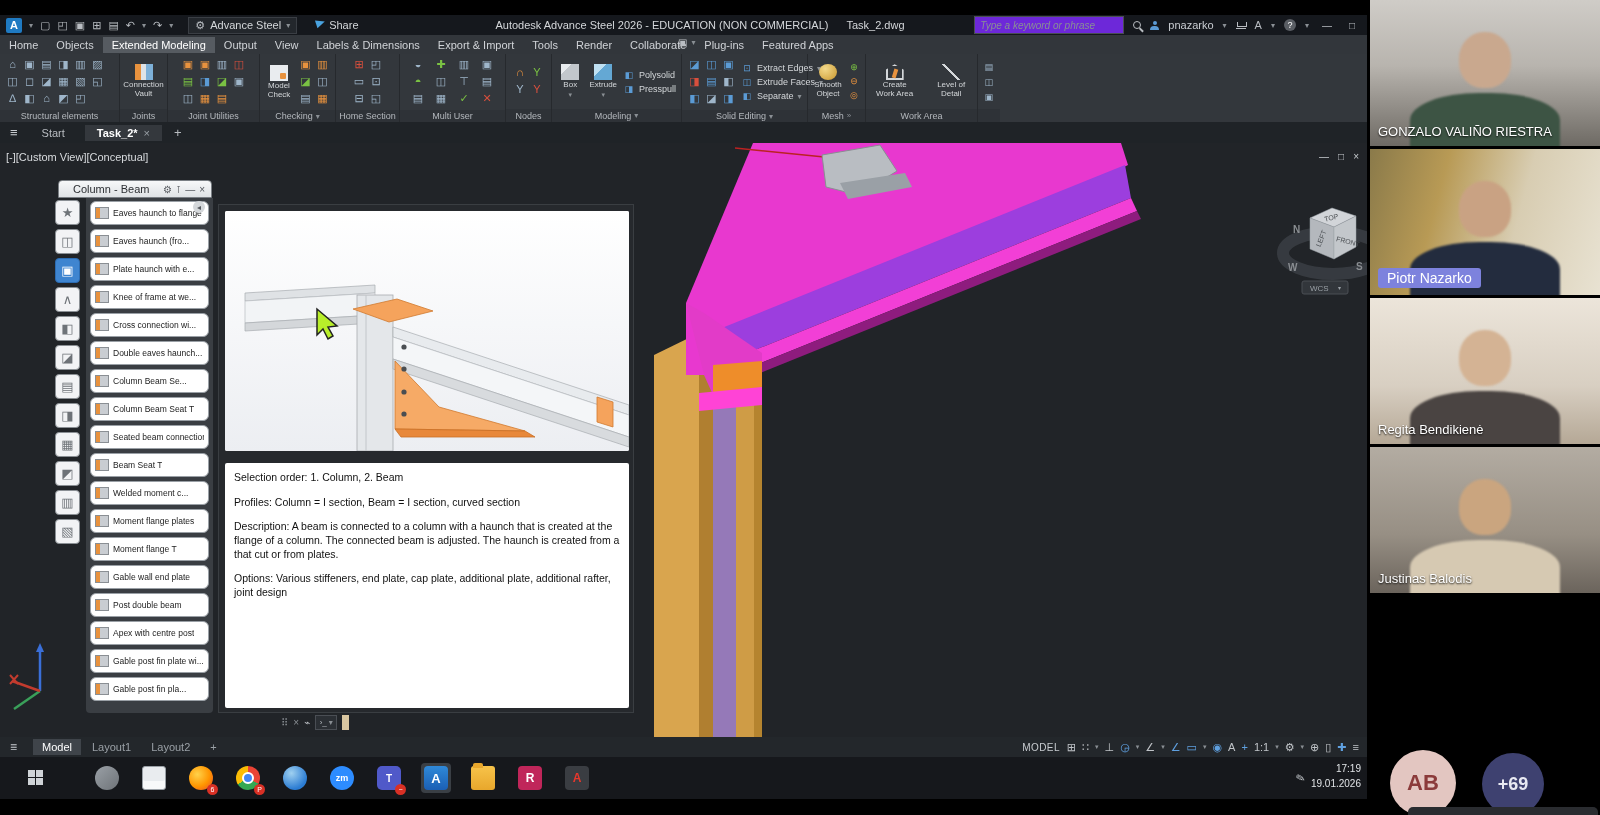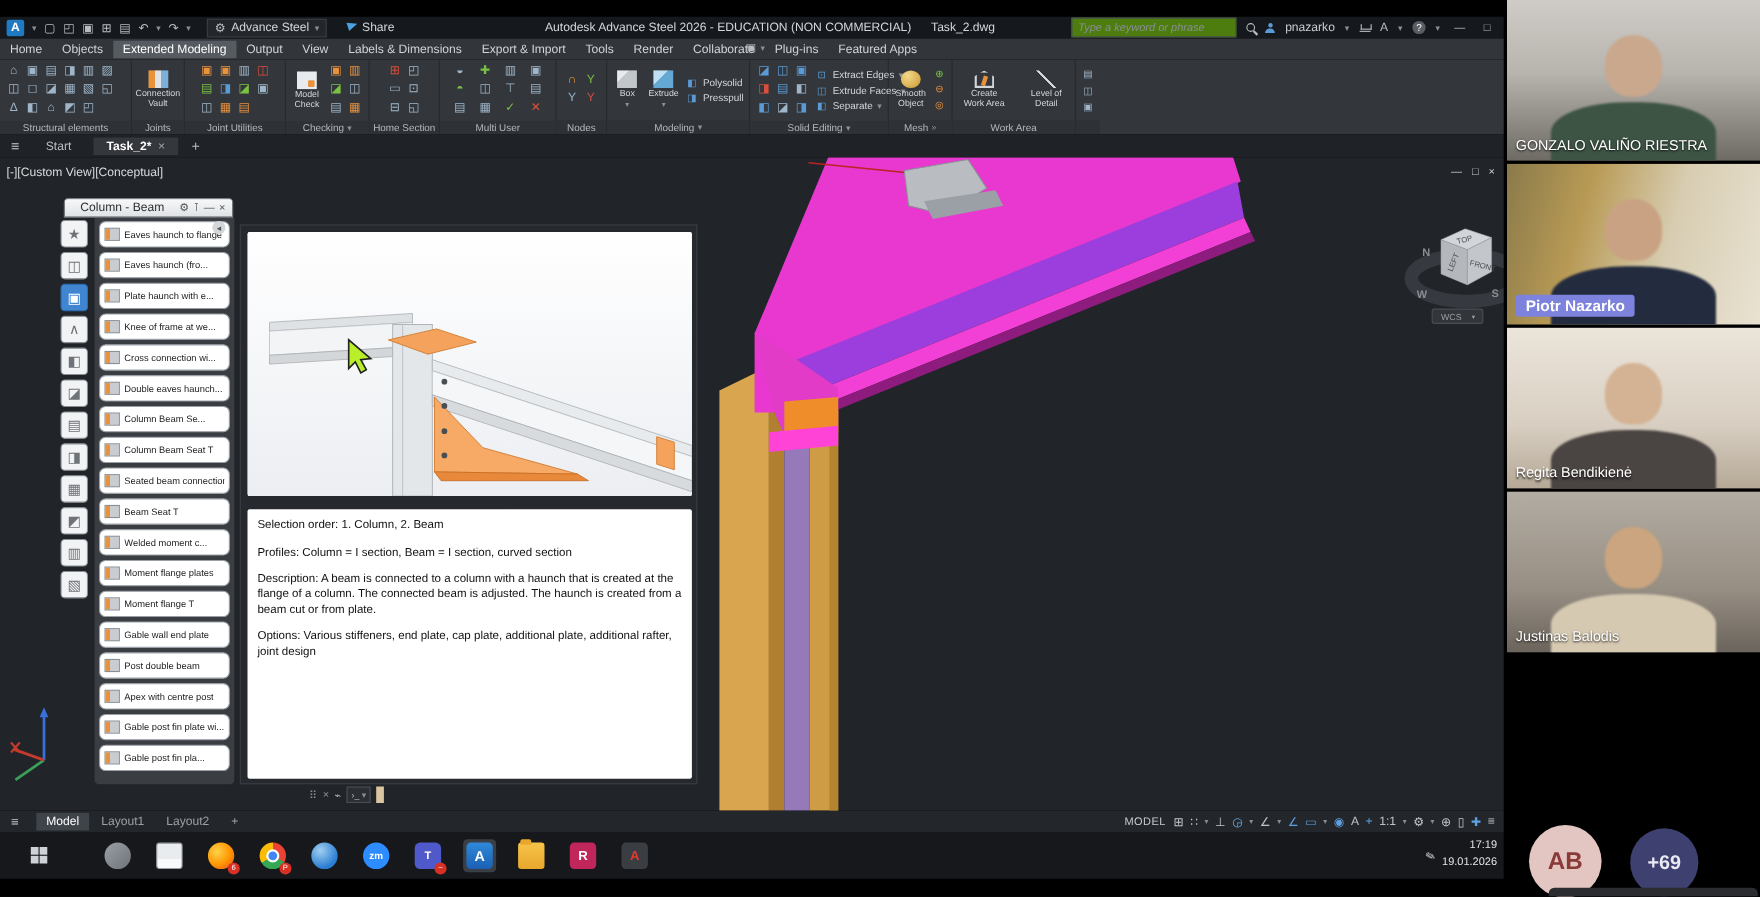--- a/index.html
+++ b/index.html
@@ -20,21 +20,21 @@
   .qat .g { color:#b9bdc2; font-size:11px; }
   .caret { color:#8a8f94; font-size:8px; }
   .wsbox { display:flex; align-items:center; gap:5px; background:#23272c; border:1px solid #3a3e44;
     padding:1px 6px; margin-left:8px; font-size:11px; color:#d4d7da; }
   .sharebtn { display:flex; align-items:flex-start; gap:4px; margin-left:12px; color:#d4d7da; }
   .share-ic { width:0; height:0; border-left:9px solid #4aa3e0; border-top:4px solid transparent;
     border-bottom:4px solid transparent; transform:rotate(-18deg); }
   #title-center { position:absolute; left:390px; top:0; width:620px; height:20px;
     display:flex; align-items:center; justify-content:center; gap:18px; color:#d4d7da; font-size:11px; white-space:nowrap; }
   .tb-right { position:absolute; right:0; top:0; height:20px; display:flex; align-items:center; gap:9px; padding-right:8px; }
-  .searchbox { width:150px; height:18px; background:#4d7c0f; border:1px solid #4a4e54;
+  .searchbox { width:150px; height:18px; background:#6d28d9; border:1px solid #4a4e54;
     color:#c9cdd2; font-style:italic; font-size:10px; padding:0 5px; }
   .searchbox::placeholder { color:#8a8f94; font-style:italic; }
   .icon-search { width:8px; height:8px; border:1.5px solid #b9bdc2; border-radius:50%; position:relative; display:inline-block; }
   .icon-search::after { content:""; position:absolute; width:5px; height:1.5px; background:#b9bdc2;
     right:-4px; bottom:-2px; transform:rotate(45deg); }
   .icon-person { width:9px; height:9px; position:relative; display:inline-block; }
   .icon-person::before { content:""; position:absolute; left:2.5px; top:0; width:4px; height:4px; border-radius:50%; background:#5b9bd5; }
   .icon-person::after { content:""; position:absolute; left:0; bottom:0; width:9px; height:4px; border-radius:4px 4px 0 0; background:#5b9bd5; }
   .icon-cart { width:10px; height:7px; position:relative; display:inline-block; border-bottom:1.5px solid #b9bdc2; }
   .icon-cart::before { content:""; position:absolute; left:1px; top:0; width:8px; height:4px;
@@ -191,21 +191,21 @@
   .person::before { content:""; position:absolute; left:50%; top:0; transform:translateX(-50%);
     width:52px; height:56px; border-radius:48% 48% 44% 44%; background:#c9a283; }
   .person::after { content:""; position:absolute; left:50%; bottom:-6px; transform:translateX(-50%);
     width:150px; height:52%; border-radius:46% 46% 0 0; background:#2e3338; }
   .bg2 .person::before{background:#c9a88e} .bg2 .person::after{background:#3d5444}
   .bg3 .person::before{background:#c9a283} .bg3 .person::after{background:#232c3e}
   .bg4 .person::before{background:#d4b394} .bg4 .person::after{background:#4a4442}
   .bg5 .person::before{background:#caa57f} .bg5 .person::after{background:#d6c9b2}
   .vname { position:absolute; left:8px; bottom:7px; color:#fff; font-size:13px;
     text-shadow:0 1px 2px rgba(0,0,0,.9); white-space:nowrap; z-index:2; }
-  .vname.hl { background:#7d82dd; padding:2px 9px; border-radius:3px; font-size:14px; text-shadow:none;font-weight:bold; }
+  .vname.hl { background:#7d82dd; padding:2px 9px; border-radius:3px; font-size:14px; text-shadow:none; }
   .av { position:absolute; border-radius:50%; display:flex; align-items:center; justify-content:center; font-weight:bold; }
   #av-ab { left:20px; top:750px; width:66px; height:66px; background:#e3c6c1; color:#8b3a3a; font-size:22px; }
   #av-more { left:112px; top:753px; width:62px; height:62px; background:#3e4170; color:#e8e9f2; font-size:18px; }
   #meet-bar { position:absolute; left:38px; top:807px; width:190px; height:8px; background:#2a2c30; border-radius:5px 5px 0 0; }
 </style>
 </head>
 <body>
 
 <div id="stage">
   <div id="app">
@@ -776,21 +776,21 @@
           <circle cx="179" cy="203" r="2.6" fill="#4a4e52"></circle>
 
           <polygon points="372,186 388,191 388,216 372,211" fill="#f5a35c" stroke="#d07a2e" stroke-width="0.8"></polygon>
 
           <path d="M92 98 l0 26 l6 -6 l5 10 l5 -3 l-5 -9 l9 -1 z" fill="#b8ee2a" stroke="#222" stroke-width="1.5"></path>
         </svg>
       </div>
       <div id="descbox">
         <p>Selection order: 1. Column, 2. Beam</p>
         <p>Profiles: Column = I section, Beam = I section, curved section</p>
-        <p>Description: A beam is connected to a column with a haunch that is created at the flange of a column. The connected beam is adjusted. The haunch is created from a beam cut or from plate.</p>
+        <p>Description: A beam is connected to a column with a haunch that is created at the flange of a column. The connected beam is adjusted. The haunch is created from a that cut or from plates.</p>
         <p>Options:  Various stiffeners, end plate, cap plate, additional plate, additional rafter, joint design</p>
       </div>
     </div>
 
     <div id="cmdbar">
       <span class="cmd-g">⠿</span>
       <span class="cmd-g">×</span>
       <span class="cmd-wrench">⌁</span>
       <span class="cmd-chip">
         <span>›_</span>

